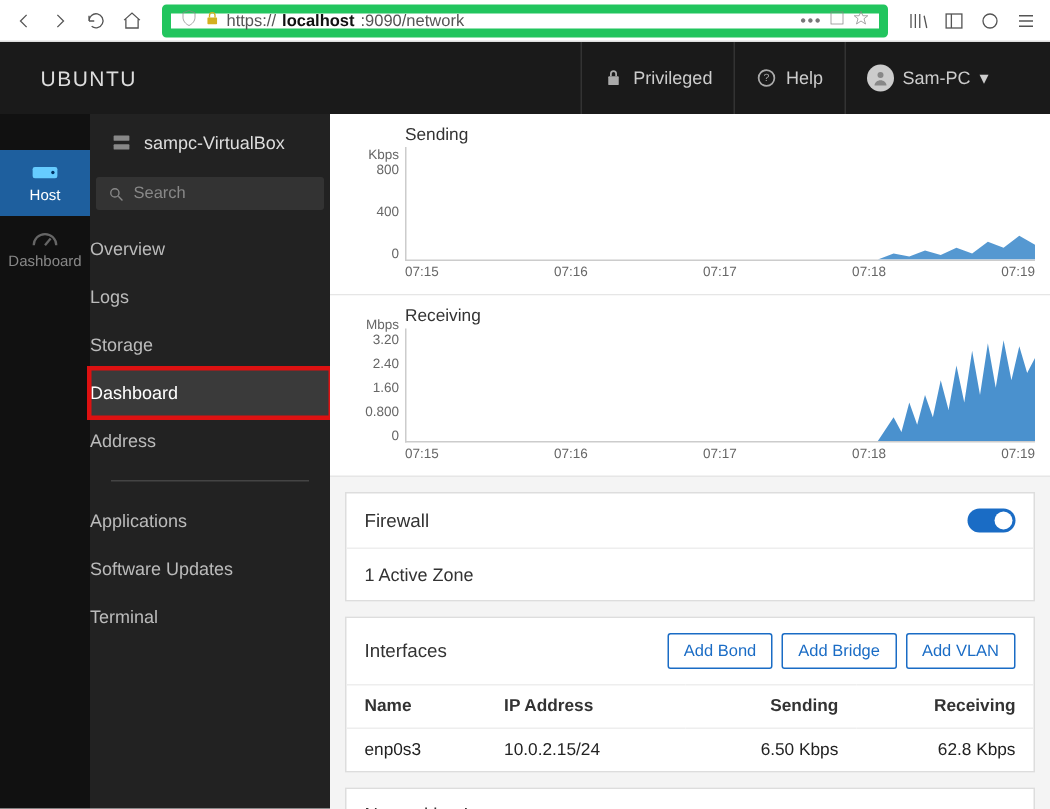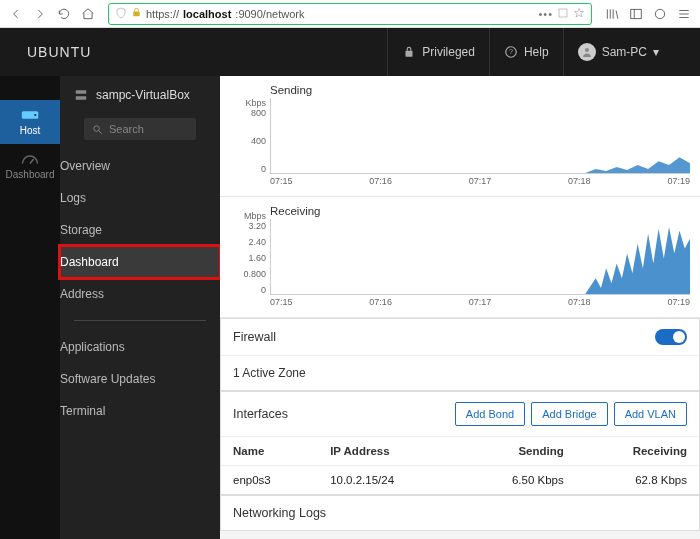--- a/index.html
+++ b/index.html
@@ -1,21 +1,21 @@
 <!DOCTYPE html>
 <html><head>
 <meta charset="utf-8">
 <style>
   * { box-sizing: border-box; margin: 0; padding: 0; }
   body { font-family: -apple-system, "Helvetica Neue", Arial, sans-serif; font-size: 12px; color: #222; background: #f4f4f4; width: 700px; height: 539px; overflow: hidden; }
   
   .browser-chrome { height: 28px; background: #fff; border-bottom: 1px solid #ddd; display: flex; align-items: center; padding: 0 6px; gap: 4px; }
   .br-btn { width: 20px; height: 20px; display: flex; align-items: center; justify-content: center; color: #555; border-radius: 3px; }
   .br-btn svg { width: 14px; height: 14px; stroke: #555; fill: none; stroke-width: 1.5; }
-  .url-bar { flex: 1; height: 22px; border: 1px solid #22c55e; border-radius: 3px; display: flex; align-items: center; padding: 0 6px; gap: 4px; margin: 0 6px; font-size: 11px; color: #555; }
+  .url-bar { flex: 1; height: 22px; border: 6px solid #22c55e; border-radius: 3px; display: flex; align-items: center; padding: 0 6px; gap: 4px; margin: 0 6px; font-size: 11px; color: #555; }
   .url-bar .lock { color: #b59a00; }
   .url-bar .host { color: #111; font-weight: 600; }
   .url-bar .dots { margin-left: auto; letter-spacing: 1px; color: #777; }
   .chrome-right { display:flex; align-items:center; gap:4px; }
   .chrome-right svg { width:14px; height:14px; stroke:#555; fill:none; stroke-width:1.5; }
   
   .cp-header { height: 48px; background: #1a1a1a; color: #ddd; display: flex; align-items: center; padding: 0 27px; }
   .cp-brand { font-size: 14px; letter-spacing: 1px; }
   .cp-header-right { margin-left: auto; display: flex; align-items: center; height: 100%; }
   .cp-hitem { display: flex; align-items: center; gap: 6px; padding: 0 14px; height: 100%; border-left: 1px solid #333; font-size: 12px; color: #ccc; }
@@ -24,38 +24,38 @@
   .avatar svg { width: 12px; height: 12px; fill: #888; }
   
   .cp-body { display: flex; height: calc(539px - 28px - 40px); }
   .rail { width: 60px; background: #111; color: #888; display: flex; flex-direction: column; align-items: center; }
   .rail-item { width: 100%; padding: 8px 0; display: flex; flex-direction: column; align-items: center; gap: 3px; font-size: 10px; color: #888; }
   .rail-item.active { background: #1e5f9e; color: #fff; margin-top: 24px; }
   .rail-item svg { width: 18px; height: 14px; }
   .sidebar { width: 160px; background: #222; color: #ccc; display: flex; flex-direction: column; }
   .sb-host { display:flex; align-items:center; gap:8px; padding: 12px 14px; font-size: 12px; color:#ddd; }
   .sb-host svg { width:14px; height:14px; fill:#888; }
-  .sb-search { margin: 4px 24px 10px; background:#333; border-radius:2px; display:flex; align-items:center; gap:6px; padding:5px 8px; color:#888; font-size:11px; }
+  .sb-search { margin: 4px 4px 10px; background:#333; border-radius:2px; display:flex; align-items:center; gap:6px; padding:5px 8px; color:#888; font-size:11px; }
   .sb-search svg { width:11px; height:11px; stroke:#888; fill:none; stroke-width:2; }
   .sb-item { padding: 9px 0; font-size:12px; color:#bbb; }
   .sb-item.active { background:#3a3a3a; color:#fff; outline: 3px solid #d11; outline-offset: -1px; }
   .sb-sep { height:1px; background:#444; margin:10px 14px; }
   
   .content { flex:1; overflow:auto; background:#f4f4f4; }
   
   .chart-block { background:#fff; padding: 8px 10px 4px 10px; border-bottom:1px solid #e6e6e6; }
   .chart-row { display:flex; align-items:flex-end; }
   .y-axis { width: 40px; display:flex; flex-direction:column; align-items:flex-end; padding-right:4px; font-size:9px; color:#666; }
   .y-unit { font-size:9px; color:#666; }
   .chart-title { font-size:11.5px; color:#333; margin-bottom:2px; }
   .chart-area { flex:1; border:1px solid #ccc; border-top:none; border-right:none; height:76px; position:relative; }
   .chart-area svg { position:absolute; inset:0; width:100%; height:100%; }
   .x-ticks { display:flex; justify-content:space-between; font-size:9px; color:#666; margin:2px 0 6px 40px; }
   
-  .card { background:#fff; border:1px solid #ddd; }
+  .card { background:#fff; margin:10px; border:1px solid #ddd; }
   .card-hdr { padding:10px 12px; display:flex; align-items:center; }
   .card-hdr .title { font-size:12.5px; color:#333; }
   .fw-link { color:#1a6cc5; }
   .toggle { margin-left:auto; width:32px; height:16px; background:#1a6cc5; border-radius:8px; position:relative; }
   .toggle::after { content:""; position:absolute; right:2px; top:2px; width:12px; height:12px; background:#fff; border-radius:50%; }
   .card-body { padding: 10px 12px; font-size:12px; color:#333; border-top:1px solid #eee; }
   .btn-group { margin-left:auto; display:flex; gap:6px; }
   .btn { border:1px solid #1a6cc5; color:#1a6cc5; background:#fff; padding:5px 10px; font-size:11px; border-radius:2px; }
   .tbl { width:100%; border-collapse:collapse; font-size:11.5px; }
   .tbl th, .tbl td { text-align:left; padding:8px 12px; border-top:1px solid #eee; }

